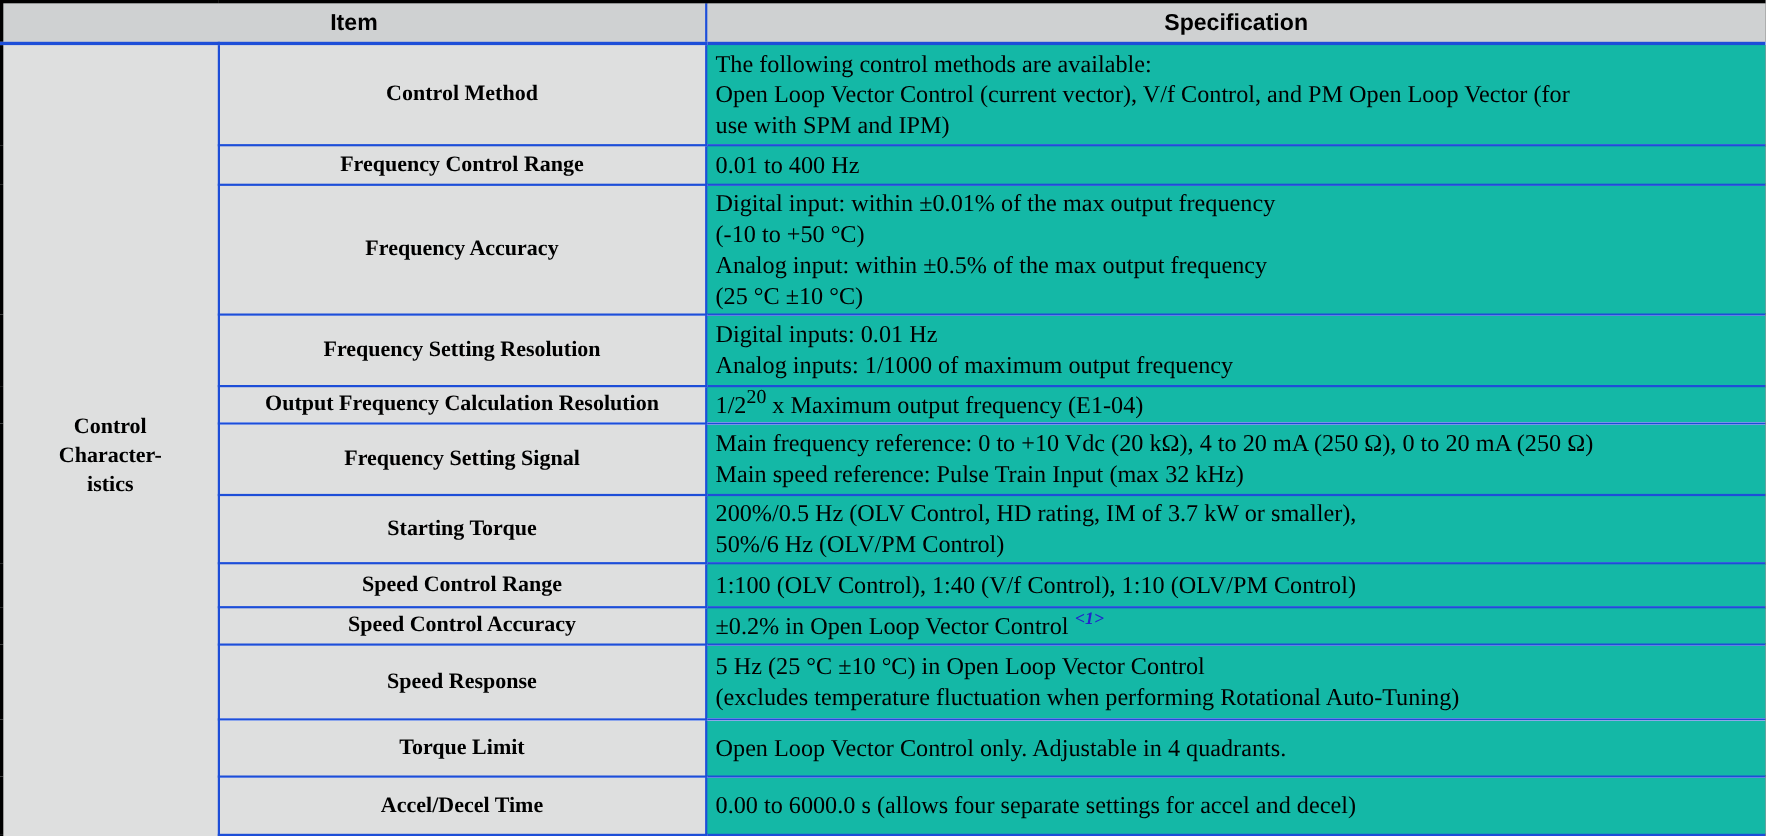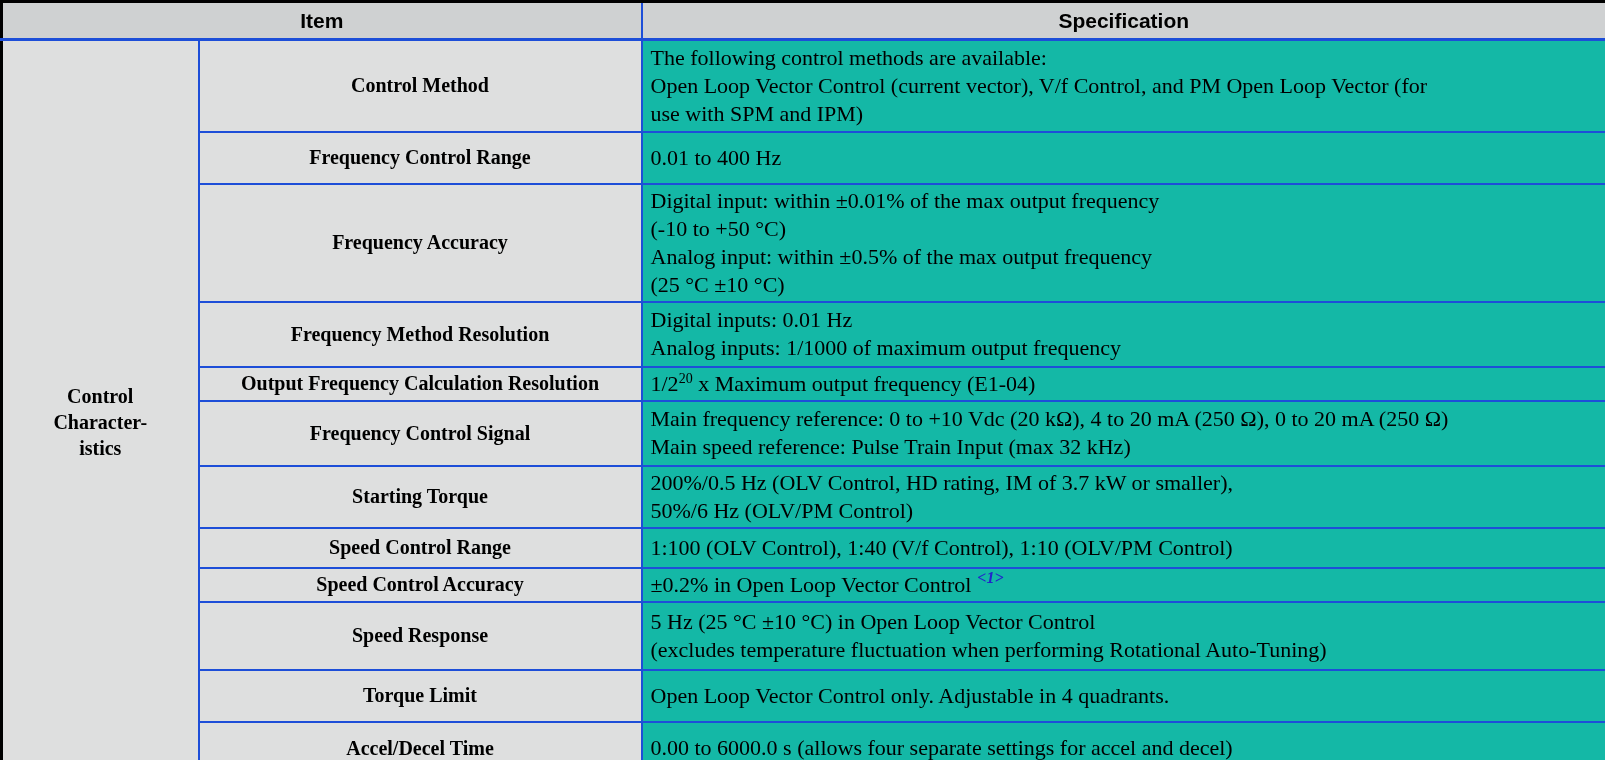--- a/index.html
+++ b/index.html
@@ -60,21 +60,21 @@
     background: #14b8a6;
     font-family: Liberation Serif, serif;
     font-size: 22px;
     line-height: 28px;
     vertical-align: middle;
     white-space: pre-line;
     color: #000000;
     padding: 2px 6px 2px 8px;
   }
   td.spec-cell sup.exp {
-    font-size: 14px;
+    font-size: 18px;
     line-height: 0;
     text-align: center;
   }
   td.spec-cell sup.footnote {
     color: #2323cc;
     font-style: italic;
     font-weight: bold;
     font-size: 16px;
     line-height: 0;
     padding-left: 6px;
@@ -99,46 +99,46 @@
     <tr style="height:92px">
       <td class="group-cell" rowspan="13">Control
 Character-
 istics</td>
       <td class="label-cell">Control Method</td>
       <td class="spec-cell"><span>The following control methods are available:
 Open Loop Vector Control (current vector), V/f Control, and PM Open Loop Vector (for
 use with SPM and IPM)</span></td>
     </tr>
 
-    <tr style="height:52px">
+    <tr style="height:36px">
       <td class="label-cell">Frequency Control Range</td>
       <td class="spec-cell"><span>0.01 to 400 Hz</span></td>
     </tr>
 
     <tr style="height:118px">
       <td class="label-cell">Frequency Accuracy</td>
       <td class="spec-cell"><span>Digital input: within ±0.01% of the max output frequency
 (-10 to +50 °C)
 Analog input: within ±0.5% of the max output frequency
 (25 °C ±10 °C)</span></td>
     </tr>
 
     <tr style="height:65px">
-      <td class="label-cell">Frequency Method Resolution</td>
+      <td class="label-cell">Frequency Setting Resolution</td>
       <td class="spec-cell"><span>Digital inputs: 0.01 Hz
 Analog inputs: 1/1000 of maximum output frequency</span></td>
     </tr>
 
     <tr style="height:26px">
       <td class="label-cell">Output Frequency Calculation Resolution</td>
       <td class="spec-cell"><span>1/2</span><sup class="exp">20</sup><span> x Maximum output frequency (E1-04)</span></td>
     </tr>
 
     <tr style="height:65px">
-      <td class="label-cell">Frequency Control Signal</td>
+      <td class="label-cell">Frequency Setting Signal</td>
       <td class="spec-cell"><span>Main frequency reference: 0 to +10 Vdc (20 kΩ), 4 to 20 mA (250 Ω), 0 to 20 mA (250 Ω)
 Main speed reference: Pulse Train Input (max 32 kHz)</span></td>
     </tr>
 
     <tr style="height:49px">
       <td class="label-cell">Starting Torque</td>
       <td class="spec-cell"><span>200%/0.5 Hz (OLV Control, HD rating, IM of 3.7 kW or smaller),
 50%/6 Hz (OLV/PM Control)</span></td>
     </tr>
 

